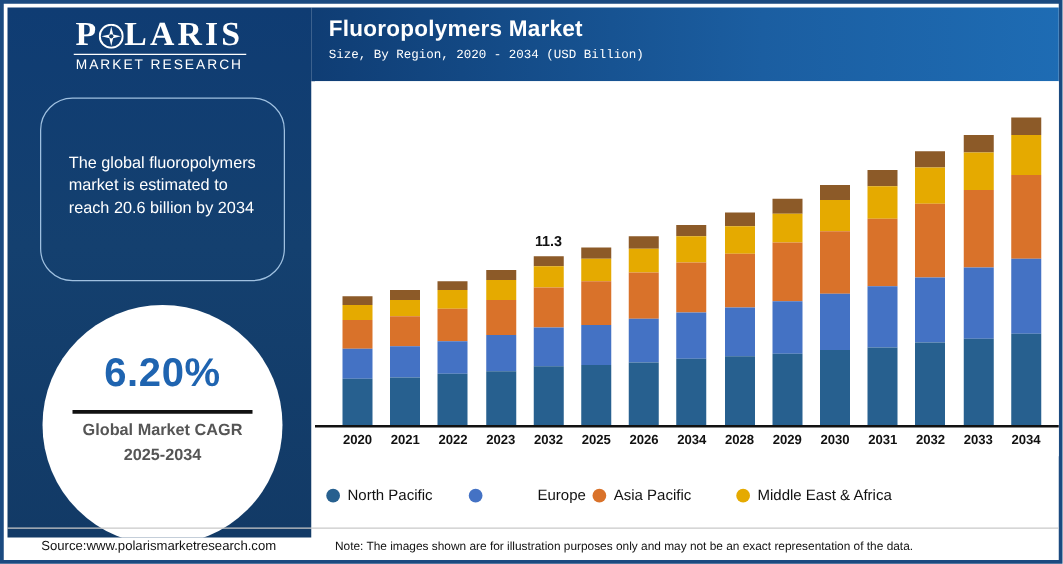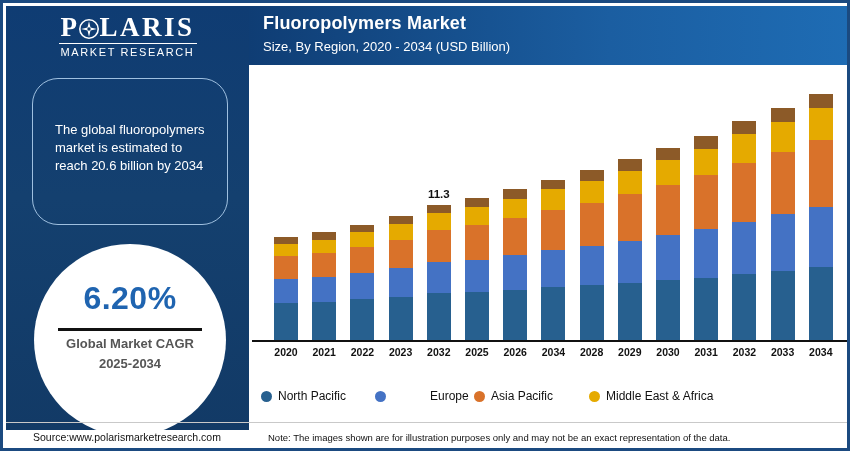--- a/index.html
+++ b/index.html
@@ -26,21 +26,21 @@
   #cagr{position:absolute;left:0;top:36px;width:192px;text-align:center;color:#1f64b0;
         font-size:32px;font-weight:700;letter-spacing:.5px;}
   #cagrrule{position:absolute;left:24px;top:84px;width:144px;height:3px;background:#111111;}
   #cagrl1{position:absolute;left:0;top:92px;width:192px;text-align:center;color:#555555;font-size:13px;font-weight:700;}
   #cagrl2{position:absolute;left:0;top:112px;width:192px;text-align:center;color:#555555;font-size:13px;font-weight:700;}
 
   
   #header{position:absolute;left:246px;top:3px;width:601px;height:59px;
           background:linear-gradient(90deg,#0f3d74 0%,#1b5ea1 60%,#1e6cb4 100%);color:#ffffff;text-align:center;}
   #h-title{position:absolute;left:14px;top:7px;font-size:18px;font-weight:700;letter-spacing:.2px;}
-  #h-sub{position:absolute;left:14px;top:33px;font-size:13px;font-weight:400;}
+  #h-sub{position:absolute;left:14px;top:33px;font-size:10px;font-weight:400;font-family:Liberation Mono, monospace;}
 
   
   #plot{position:absolute;left:249px;top:62px;width:598px;height:300px;background:#ffffff;}
   #bars{position:absolute;left:0;top:0;width:598px;height:275px;}
   .barcol{position:absolute;bottom:0;width:38px;}
   .barstack{position:absolute;bottom:0;left:7px;width:24px;}
   .seg{width:100%;display:block;}
   .vlabel{position:absolute;left:-4px;width:46px;text-align:center;font-size:11.5px;font-weight:700;color:#111111;}
   #axisline{position:absolute;left:0;top:275px;width:598px;height:1.5px;background:#111111;}
   #xlabels{position:absolute;left:0;top:279px;width:598px;height:20px;}

